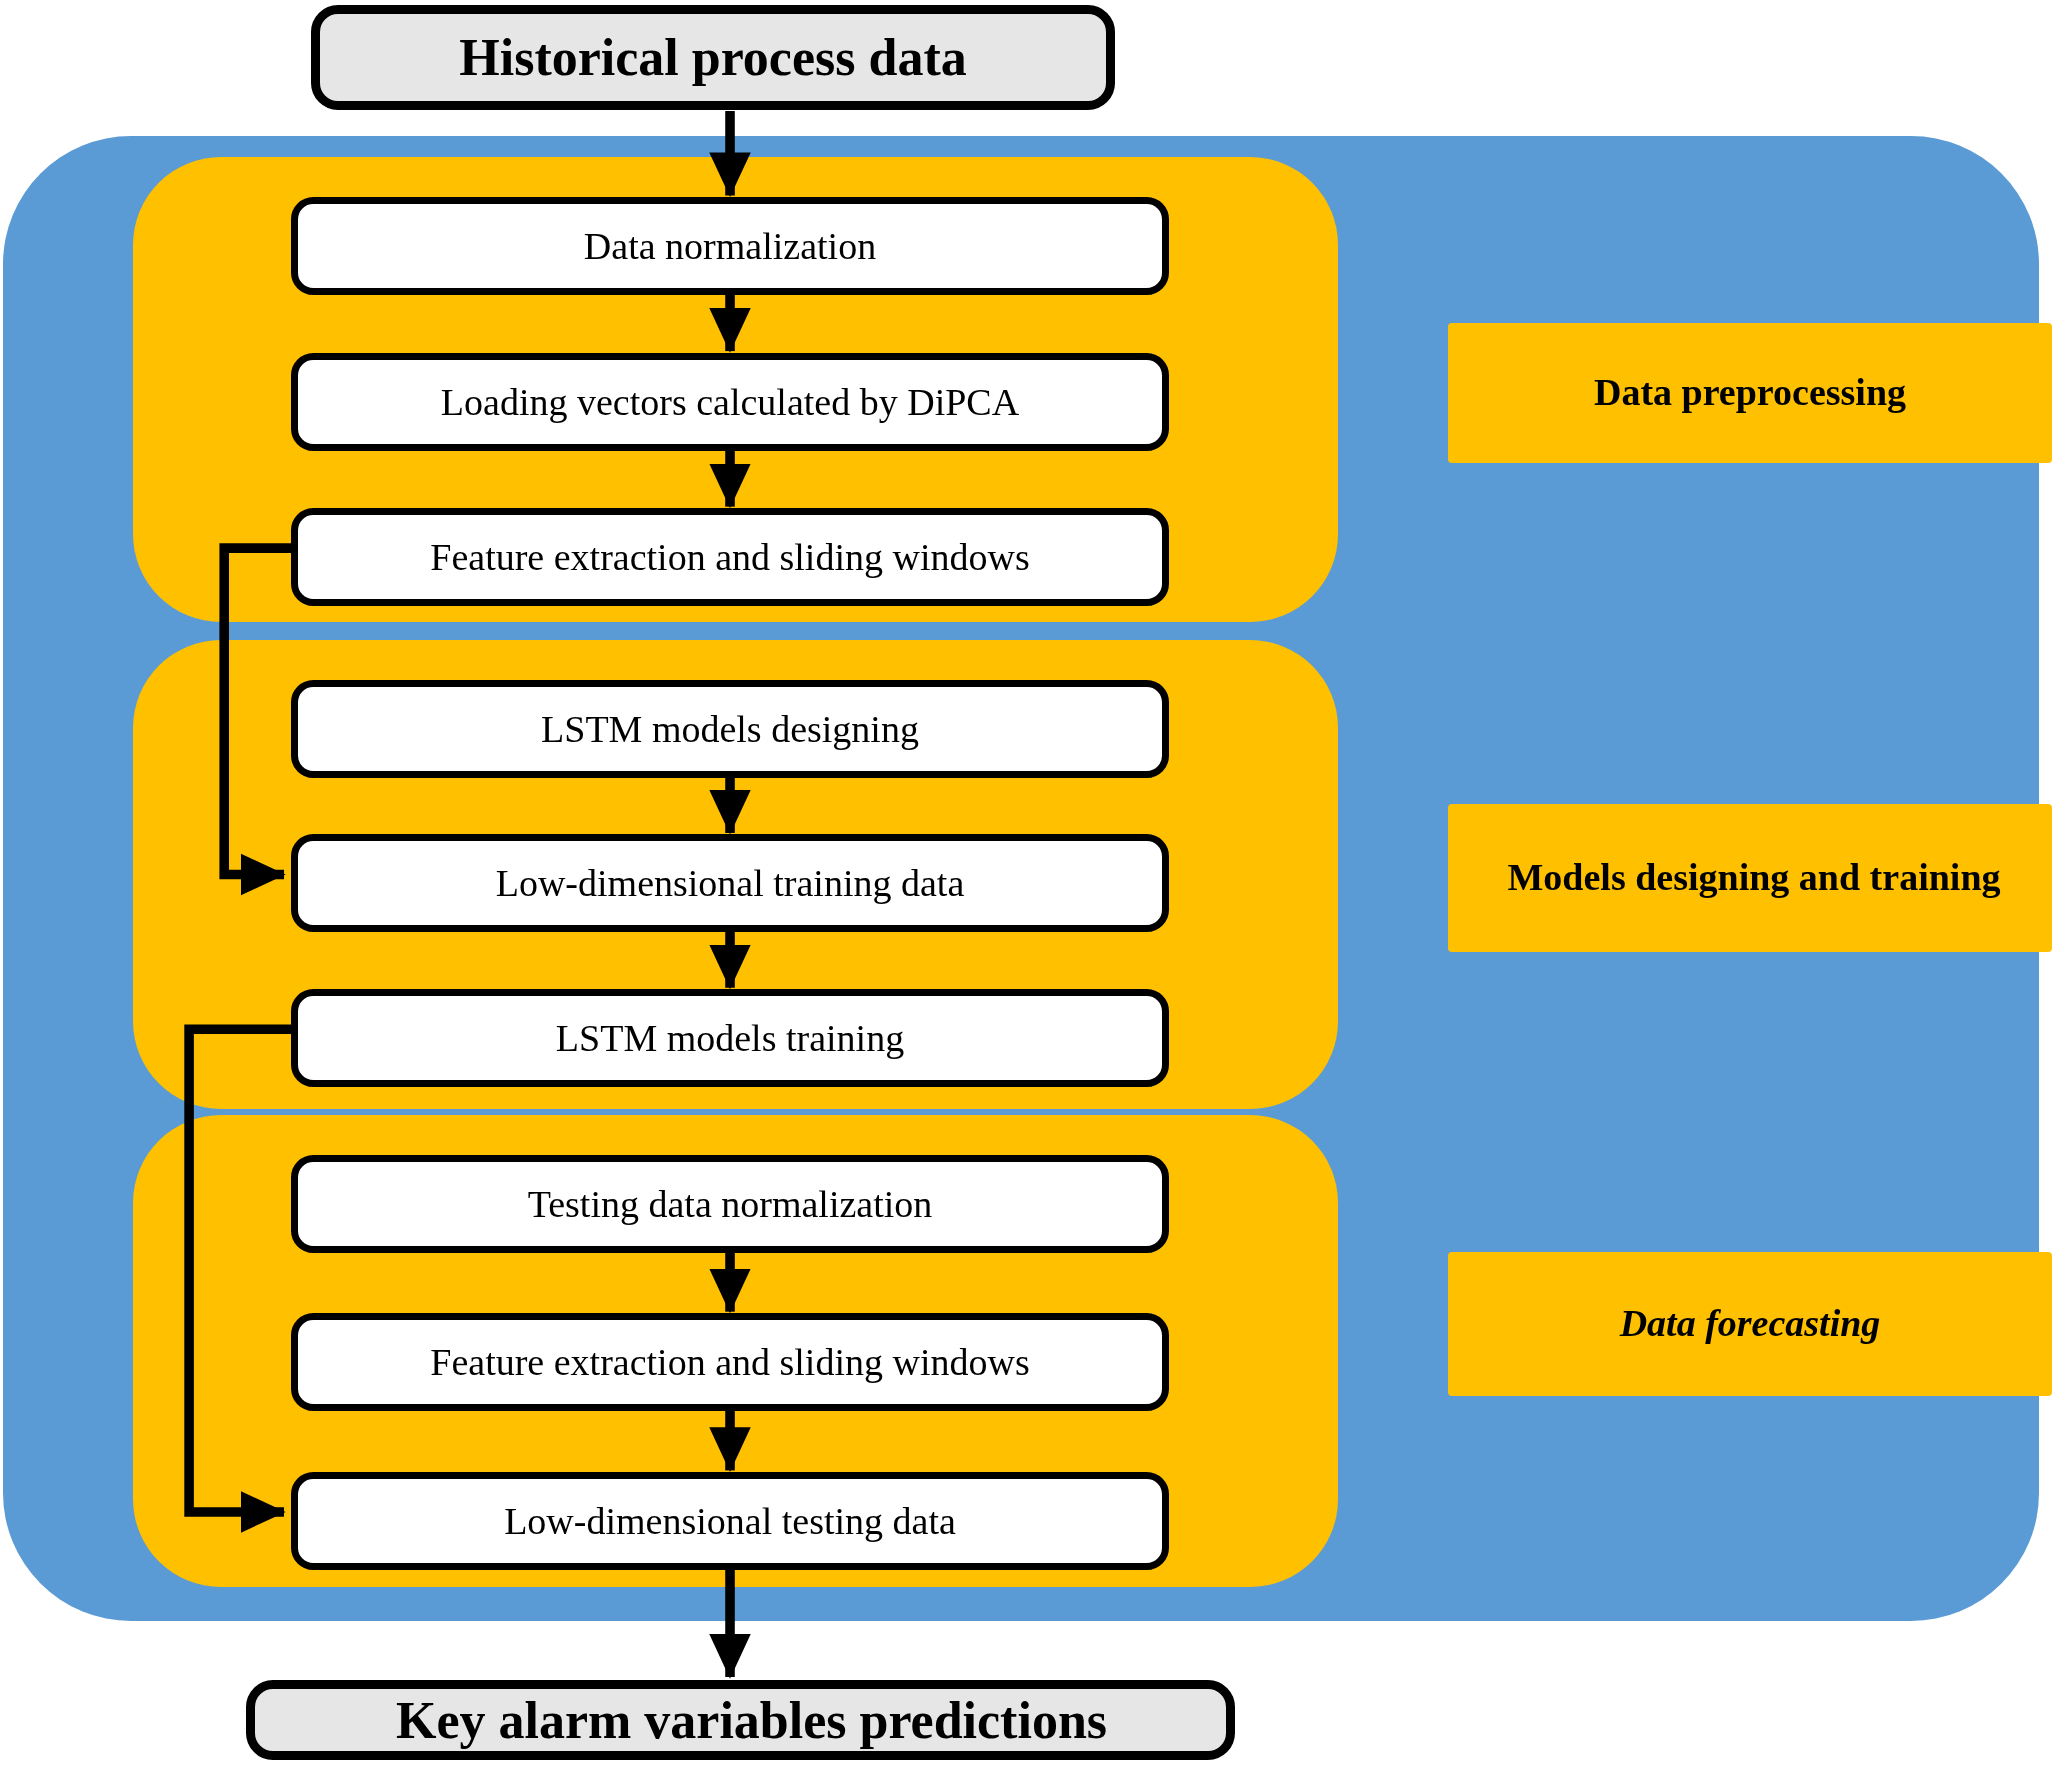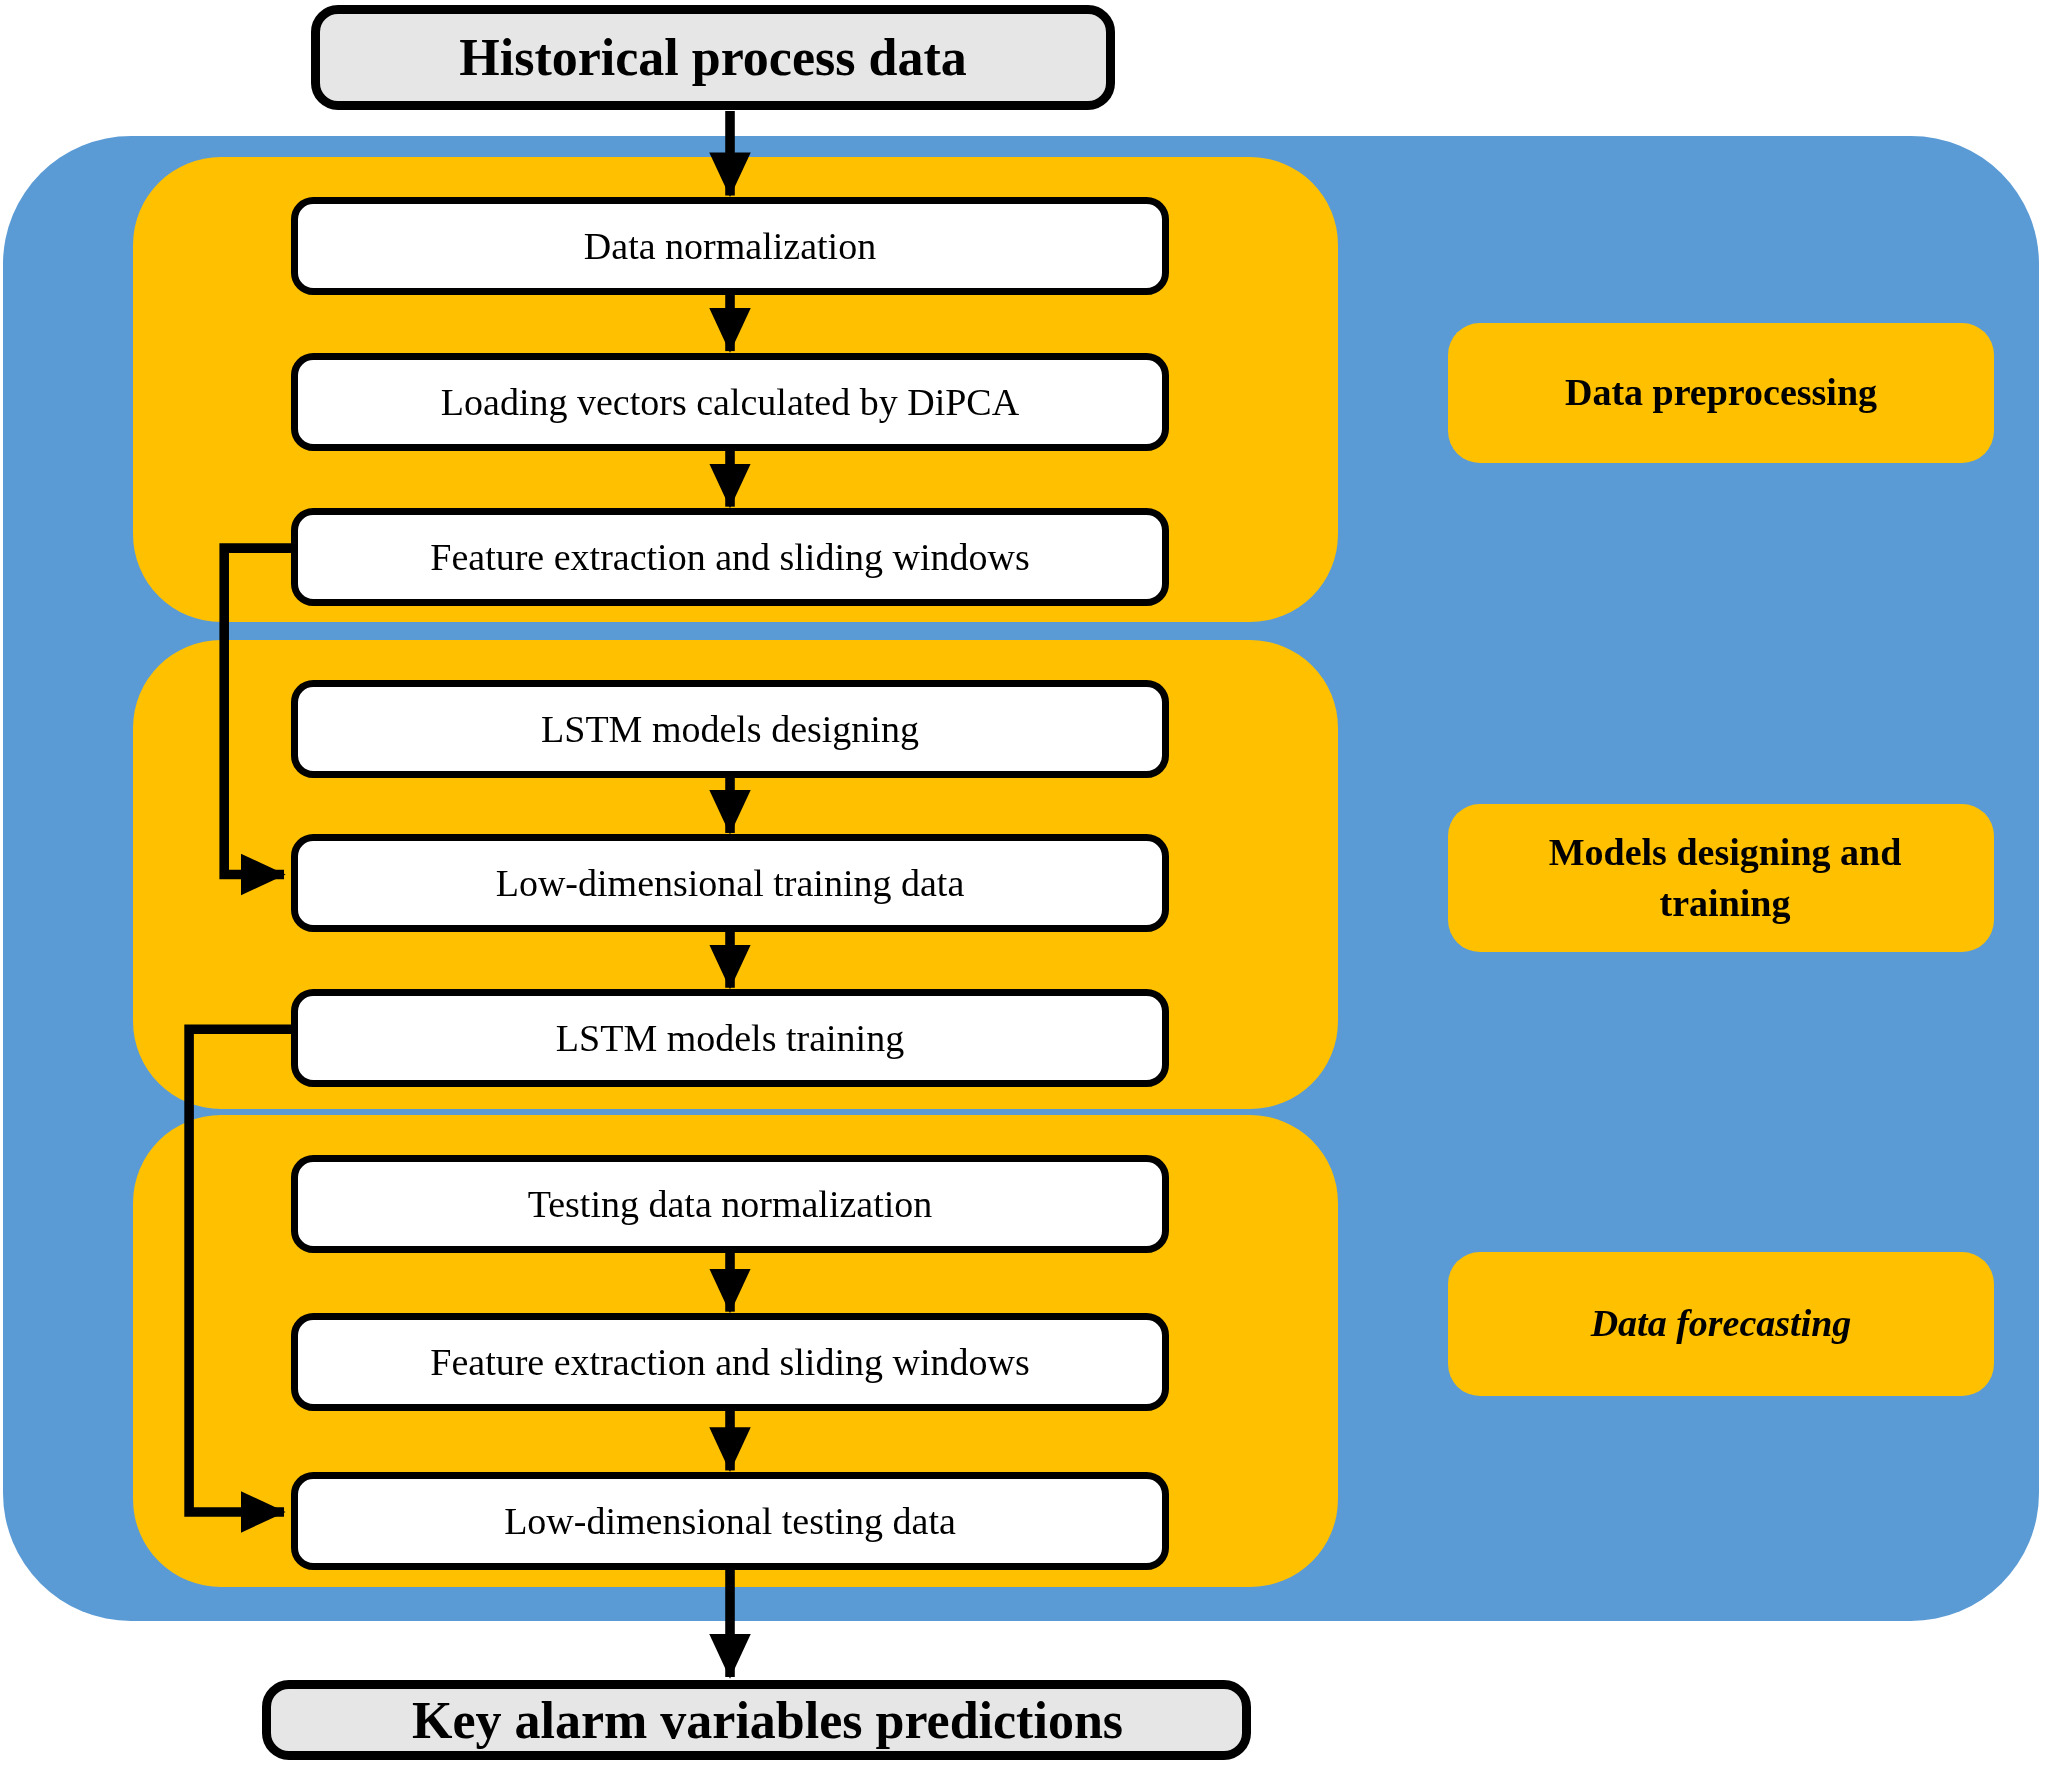--- a/index.html
+++ b/index.html
@@ -75,28 +75,28 @@
     border-radius: 27px;
     display: flex;
     align-items: center;
     justify-content: center;
     font-size: 52px;
     font-weight: bold;
     color: #000;
     text-align: center;
   }
   #terminal-start { left: 311px; top: 4.8px;    width: 804px; height: 105px; }
-  #terminal-end   { left: 262px; top: 1680px; width: 989px; height: 80px; padding-left: 22px; }
+  #terminal-end   { left: 246px; top: 1680px; width: 989px; height: 80px; padding-left: 22px; }
 
   .section-label {
     position: absolute;
     left: 1448px;
-    width: 546px;
+    width: 604px;
     background: var(--panel-orange);
-    border-radius: 32px;
+    border-radius: 4px;
     display: flex;
     align-items: center;
     justify-content: center;
     font-size: 38px;
     font-weight: bold;
     color: #000;
     text-align: center;
     line-height: 1.35;
     padding: 0 24px;
   }

